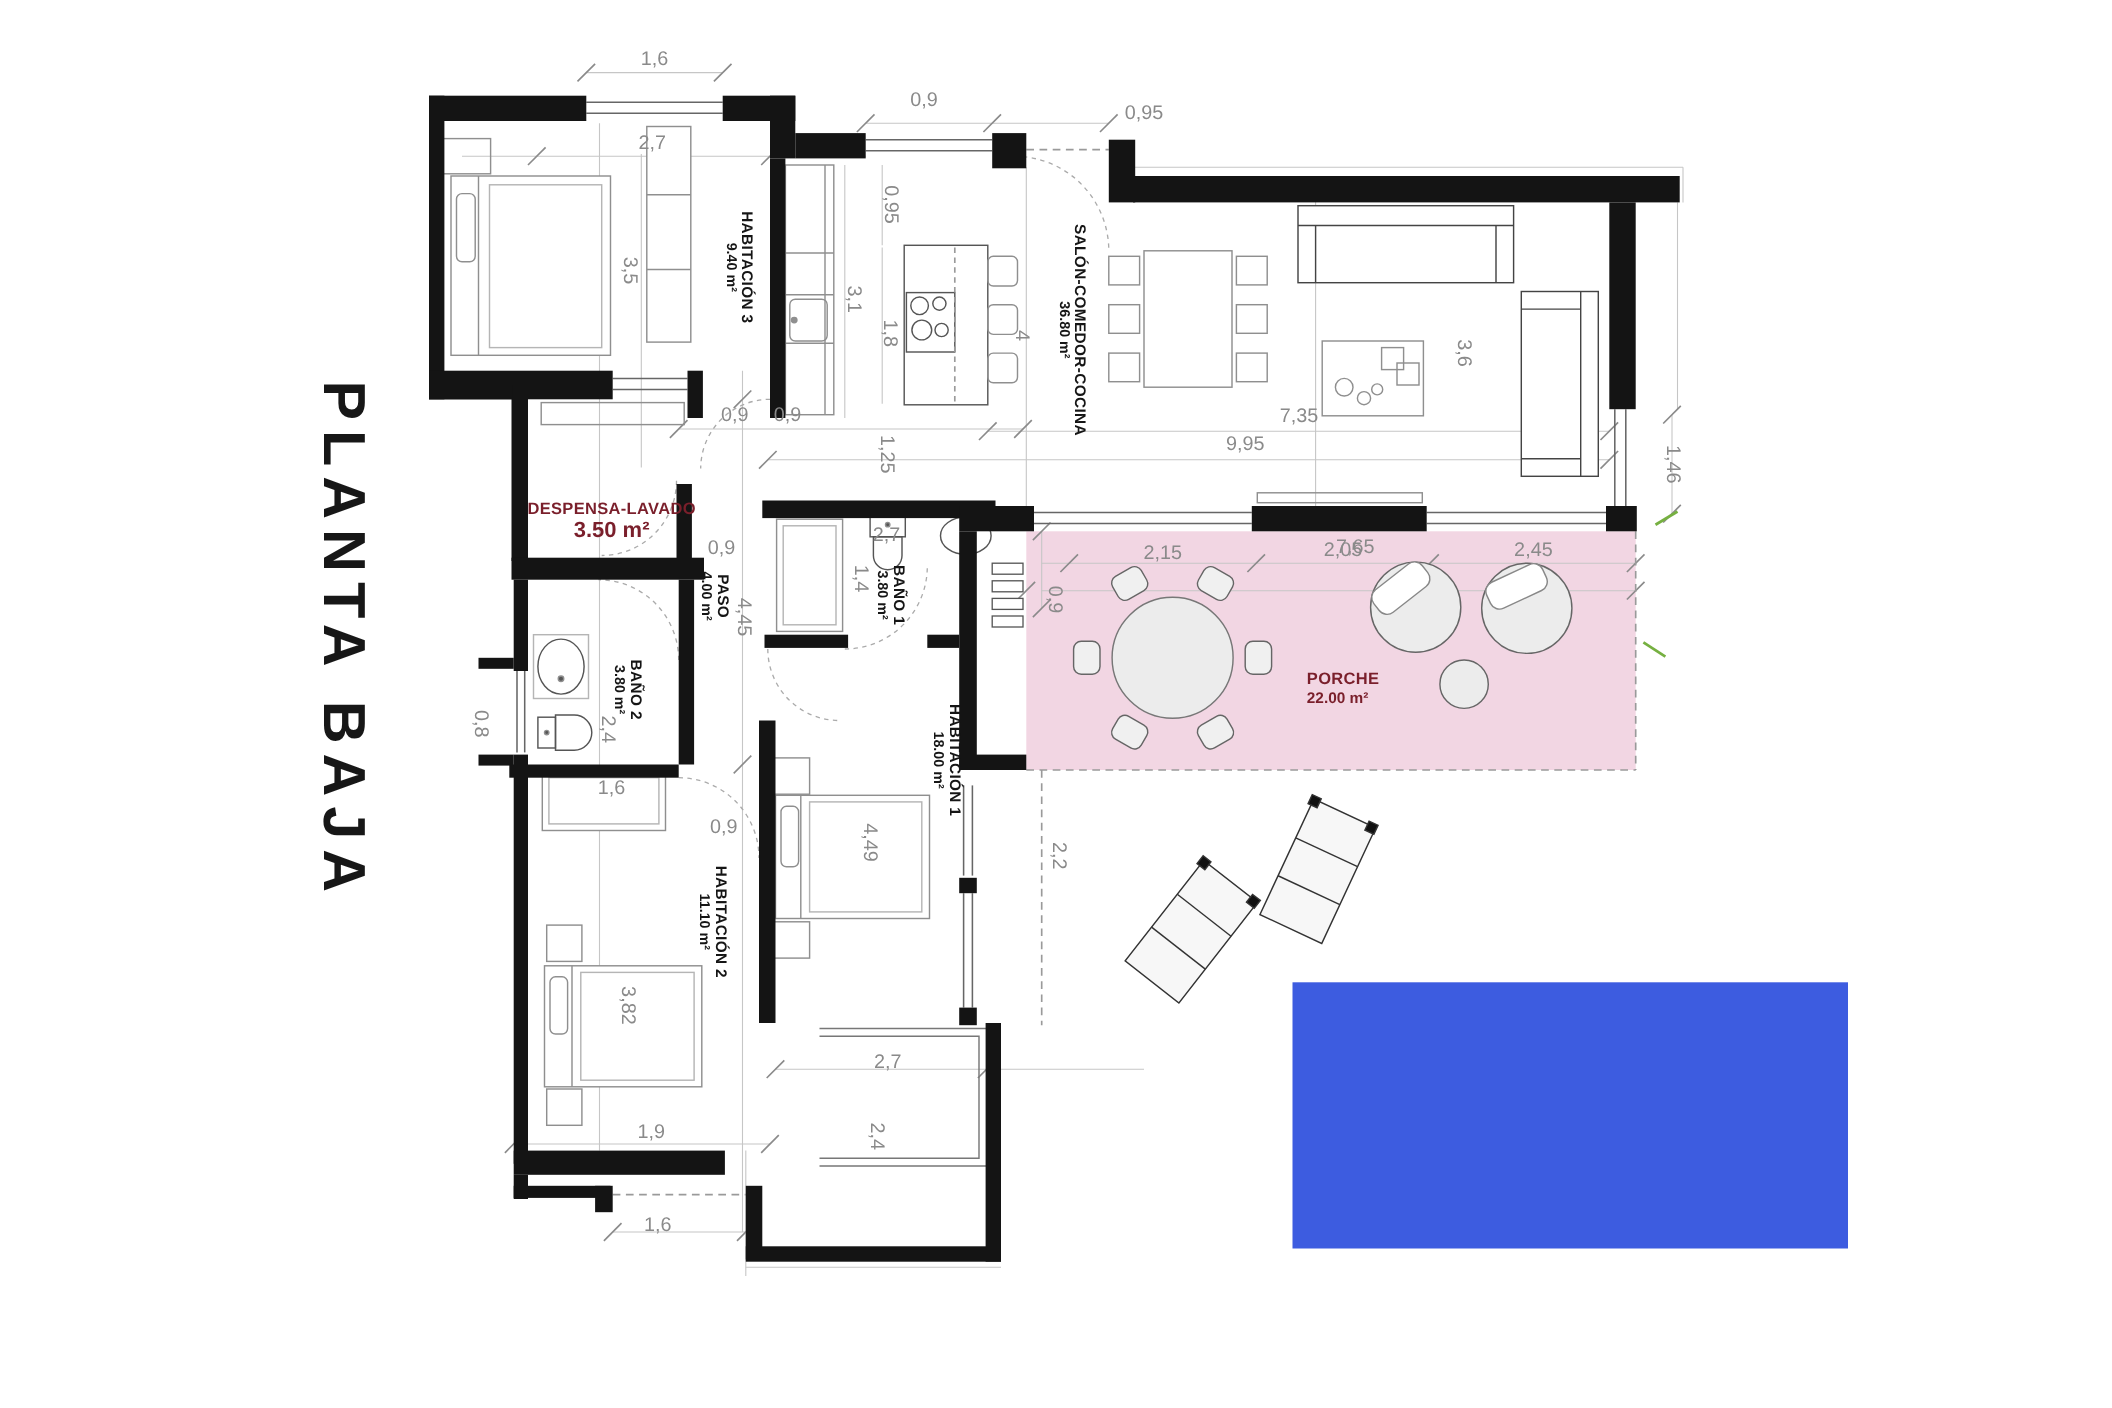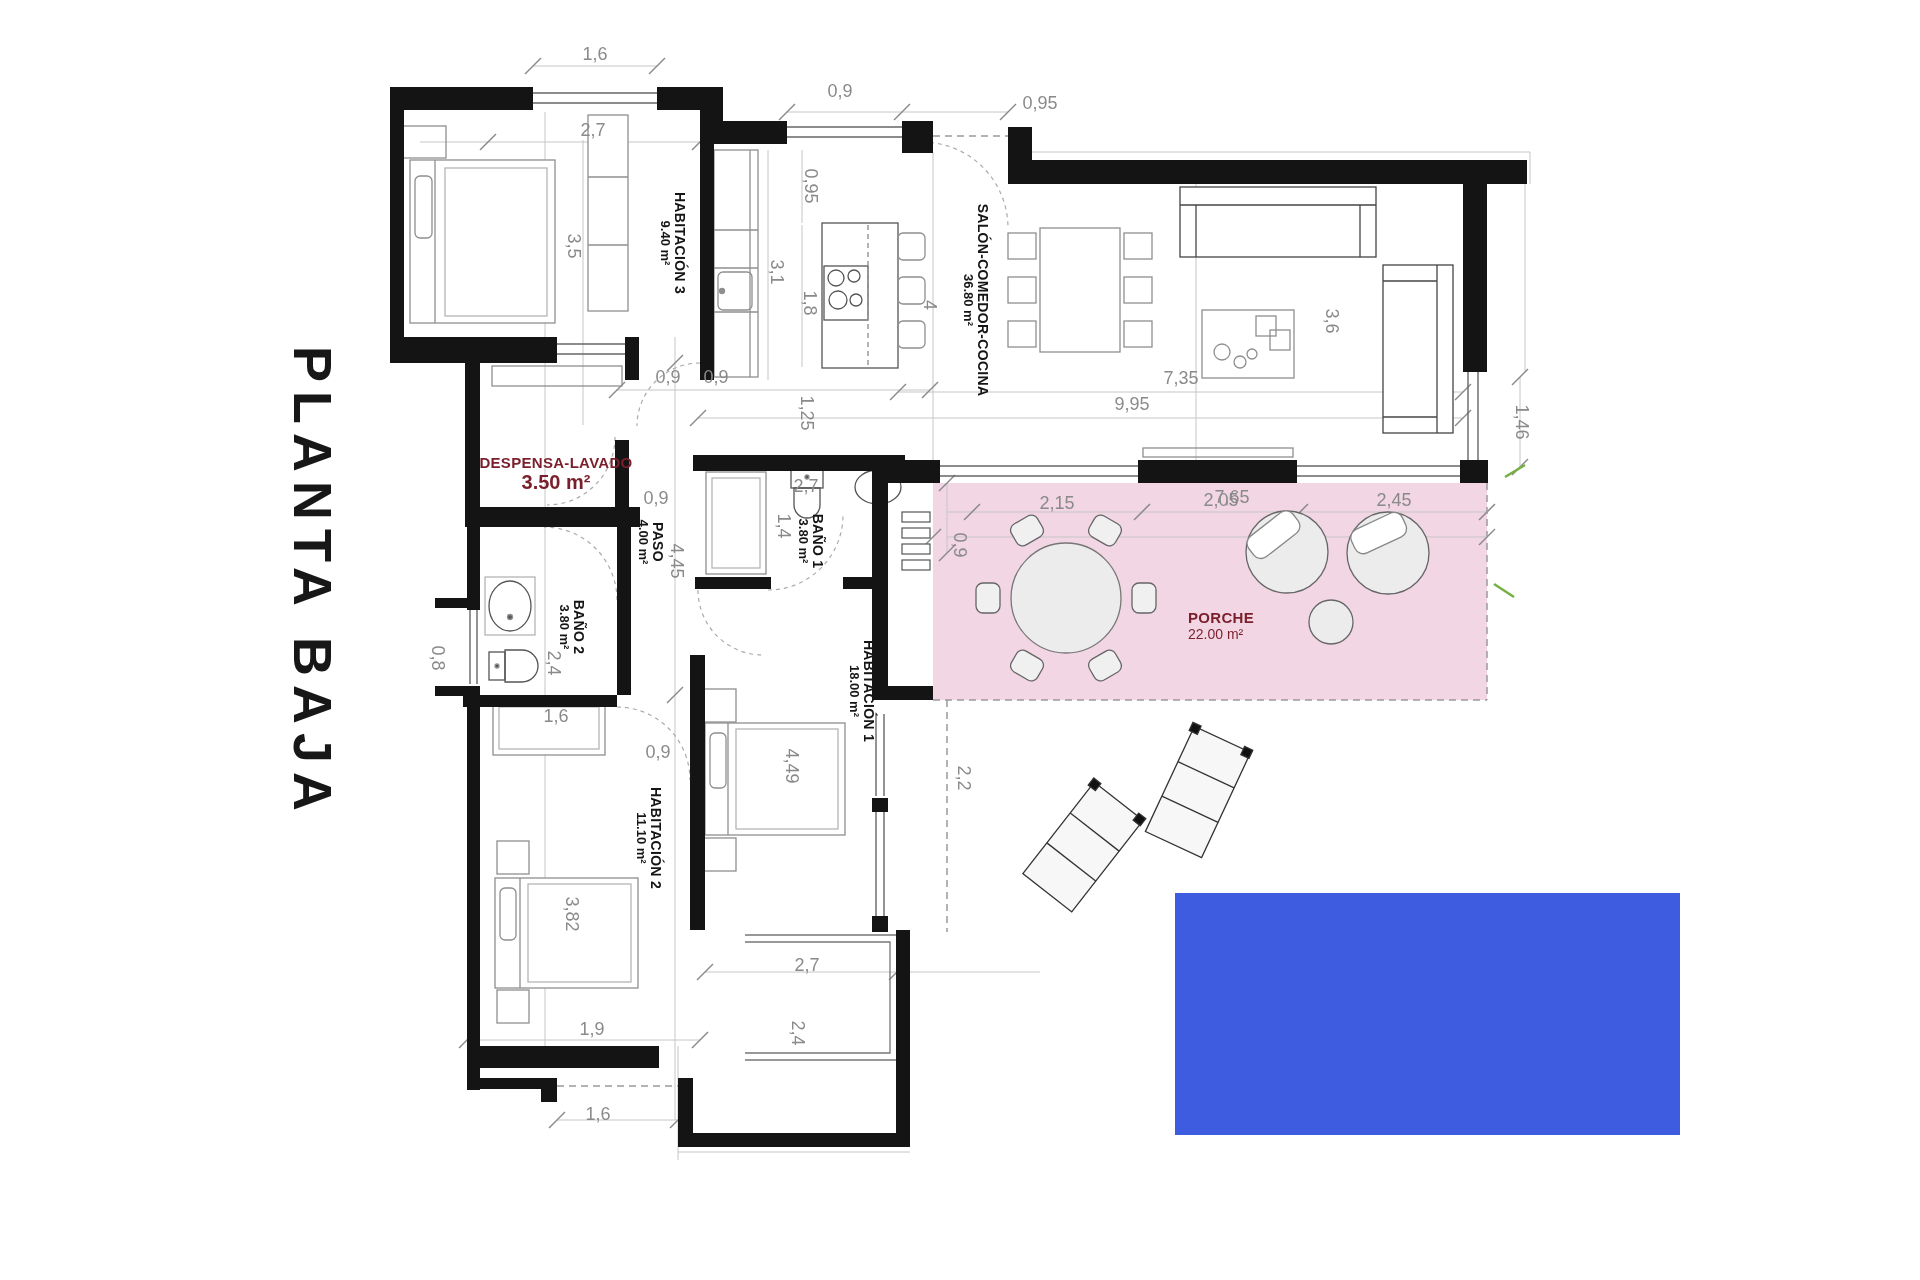--- a/index.html
+++ b/index.html
@@ -9,21 +9,21 @@
   #pool{position:absolute;left:1175px;top:893px;width:505px;height:242px;background:#3d5ce0;}
   svg{position:absolute;left:0;top:0;}
   .label{position:absolute;text-align:center;color:#151515;transform:translate(-50%,-50%);line-height:1.15;white-space:nowrap;}
   .label.rot{transform:translate(-50%,-50%) rotate(90deg);}
   .l1{font-size:14px;font-weight:bold;letter-spacing:.3px;}
   .l2{font-size:13px;font-weight:bold;}
   .maroon .l1{font-size:15px;}
   .maroon .l2{font-size:20px;}
   #porche-label{text-align:left;transform:none;}
   #porche-label .l1{font-size:15px;}
-  #porche-label .l2{font-size:14px;font-weight:normal;}
+  #porche-label .l2{font-size:14px;font-weight:bold;}
   .dim{position:absolute;color:#8a8a8a;font-size:18px;transform:translate(-50%,-50%);white-space:nowrap;}
   .dim.rot{transform:translate(-50%,-50%) rotate(90deg);}
   #title{position:absolute;left:313px;top:583px;transform:translate(-50%,-50%) rotate(90deg);
     font-size:54px;font-weight:600;letter-spacing:9px;color:#171717;white-space:nowrap;}
 </style>
 </head>
 <body>
 
 <div id="stage">
 

